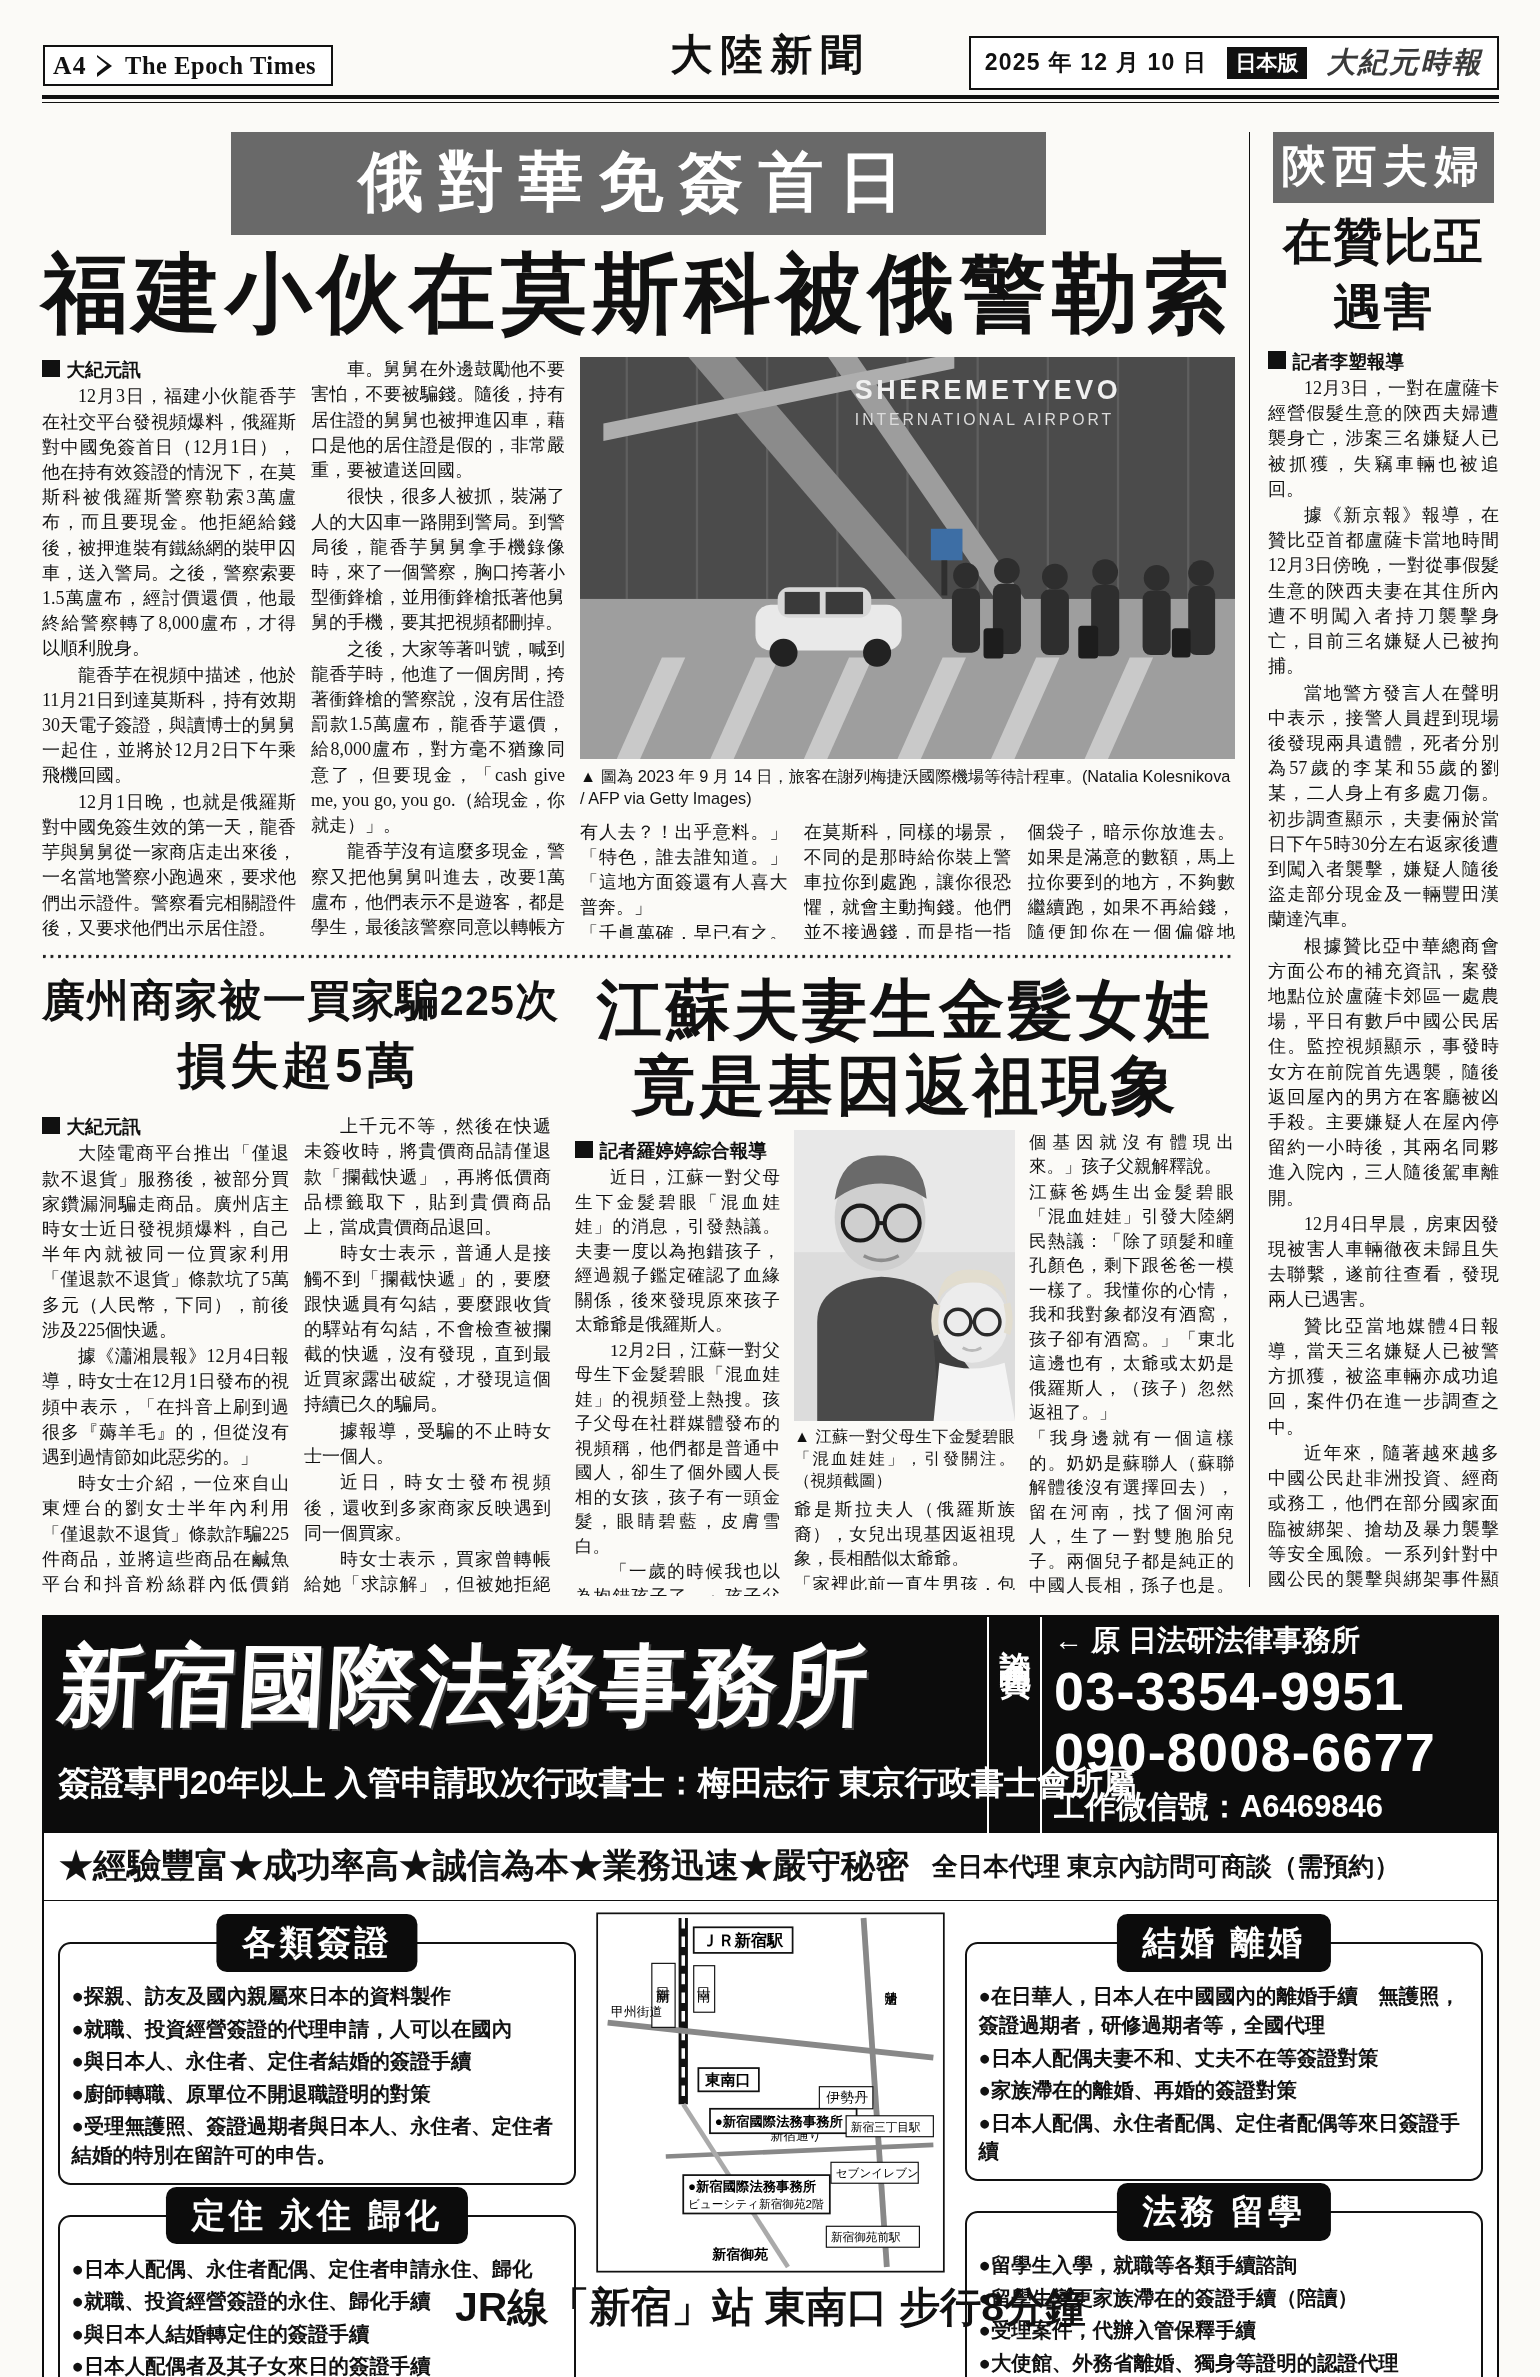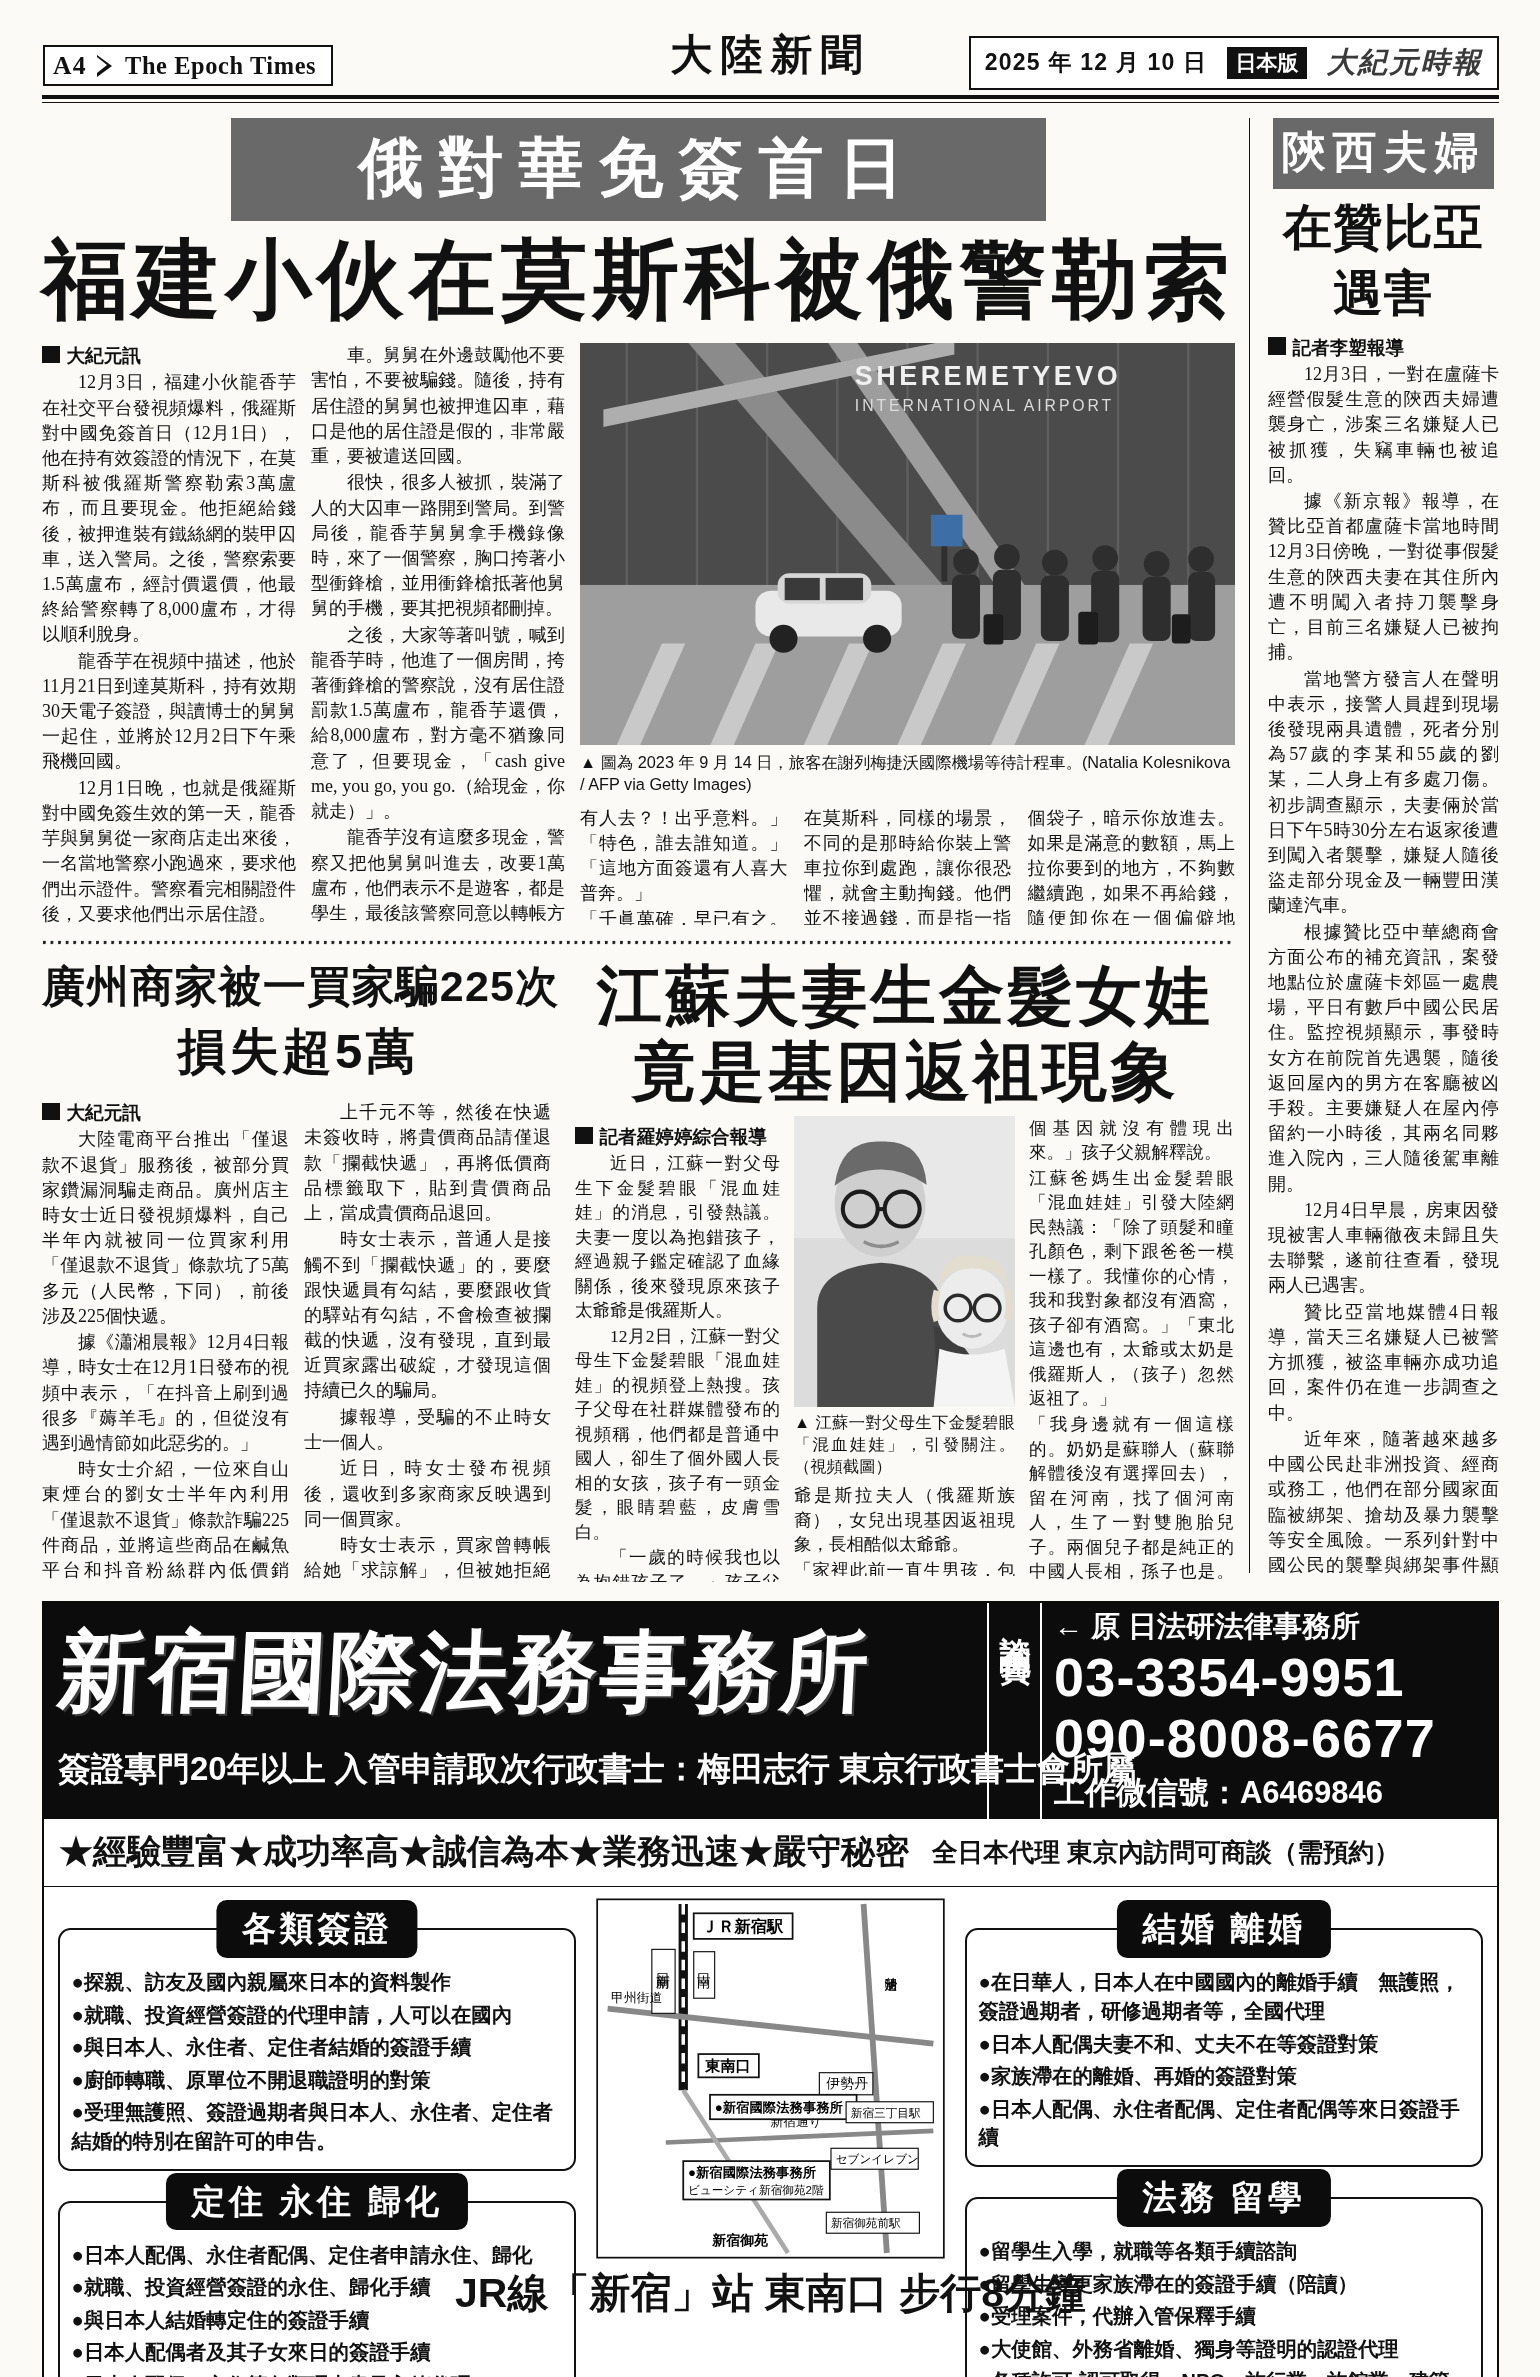--- a/index.html
+++ b/index.html
@@ -23,21 +23,21 @@
     border:2.3px solid #111; padding:4.7px 14px; background:#fff; }
   .mast-date { font-size:23px; font-weight:bold; font-family:"Liberation Sans",sans-serif; letter-spacing:1.2px; }
   .jp-chip { background:#111; color:#fff; font-weight:900; font-size:21px; padding:2.3px 8.1px;
     font-family:"Liberation Sans",sans-serif; }
   .mast-brand-cn { font-size:29px; font-weight:900; font-style:italic; color:#3a3a3a;
     font-family:"Liberation Sans",sans-serif; letter-spacing:2.3px; }
   .rule-a { border-top:4.1px solid #111; margin-top:2.3px; }
   .rule-b { border-top:1.7px solid #111; margin-top:2.9px; }
 
   
-  .content-row { display:flex; margin-top:15px;justify-content:center; }
+  .content-row { display:flex; margin-top:29px;justify-content:center; }
   .left-zone { width:1193px; }
   .sidebar { flex:1; margin-left:14px; border-left:1.7px solid #111; padding-left:18px; max-height:1455px; overflow:hidden; }
 
   
   .kicker-banner { width:815px; margin:0 auto; background:#696969; color:#fff; text-align:center;
     font-size:65px; font-weight:900; font-family:"Liberation Sans",sans-serif; letter-spacing:15px;
     padding:5.8px 0 9.3px 0; }
   .main-headline { text-align:center; font-size:86px; font-weight:900; letter-spacing:5.8px;
     font-family:"Liberation Sans",sans-serif; margin-top:11.6px; line-height:1.08; white-space:nowrap; }
   .main-body { display:flex; gap:15px; margin-top:17.5px; }

